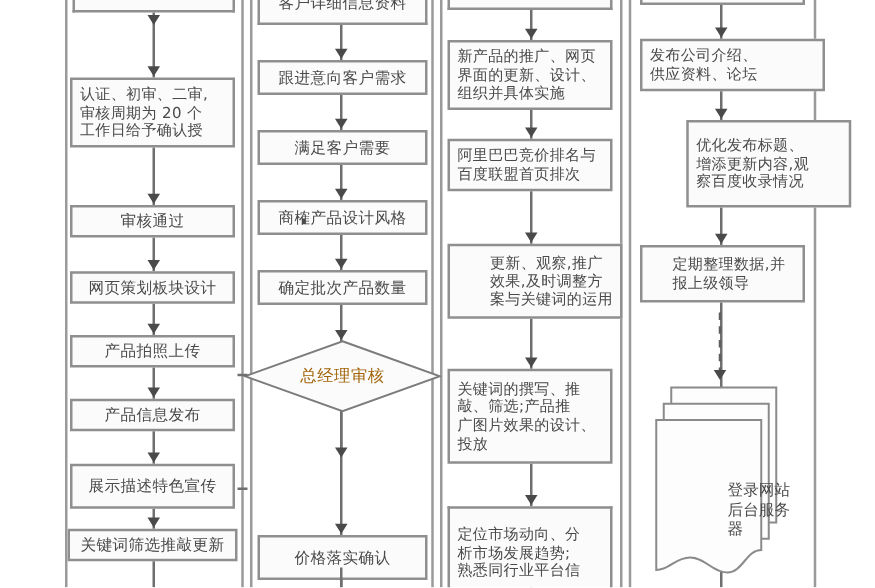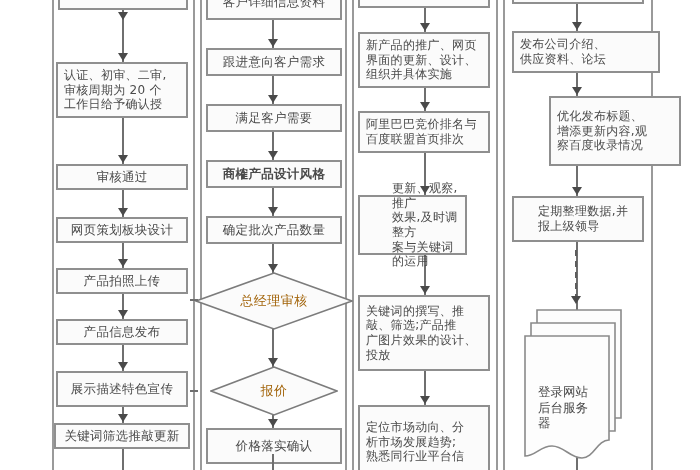--- a/index.html
+++ b/index.html
@@ -176,45 +176,39 @@
   <div class="node" style="left:206px; top:48px; width:136px; height:28px; font-size:12.5px;">
     <span class="txt">跟进意向客户需求</span>
   </div>
   <div class="arrow-down" style="left:268px; top:95px;"></div>
 
   <div class="node" style="left:206px; top:104px; width:136px; height:28px; font-size:12.5px;">
     <span class="txt">满足客户需要</span>
   </div>
   <div class="arrow-down" style="left:268px; top:151px;"></div>
 
-  <div class="node" style="left:206px; top:160px; width:136px; height:28px; font-size:12.5px;font-weight:bold;">
+  <div class="node" style="left:206px; top:160px; width:136px; height:28px; font-size:12.5px;">
     <span class="txt">商榷产品设计风格</span>
   </div>
   <div class="arrow-down" style="left:268px; top:207px;"></div>
 
   <div class="node" style="left:206px; top:216px; width:136px; height:28px; font-size:12.5px;">
     <span class="txt">确定批次产品数量</span>
   </div>
   <div class="arrow-down" style="left:268px; top:264px;"></div>
 
   <div class="diamond" style="left:195px; top:272px; width:158px; height:58px;">
     <svg class="shape" viewBox="0 0 158 58" preserveAspectRatio="none">
       <polygon points="79,1 157,29 79,57 1,29" fill="#fbfbfb" stroke="#7c7c7c" stroke-width="1.6"></polygon>
     </svg>
     <span class="lbl" style="font-size:13px;">总经理审核</span>
   </div>
   <div class="vline" style="left:272px; top:330px; height:32px;"></div>
   <div class="arrow-down" style="left:268px; top:358px;"></div>
 
-  <div class="diamond" style="left:210px; top:366px; width:128px; height:50px;">
-    <svg class="shape" viewBox="0 0 128 50" preserveAspectRatio="none">
-      <polygon points="64,1 127,25 64,49 1,25" fill="#fbfbfb" stroke="#7c7c7c" stroke-width="1.6"></polygon>
-    </svg>
-    <span class="lbl" style="font-size:13px;">报价</span>
-  </div>
   <div class="arrow-down" style="left:268px; top:419px;"></div>
 
   <div class="node" style="left:206px; top:428px; width:136px; height:36px; font-size:12.5px;">
     <span class="txt">价格落实确认</span>
   </div>
   <div class="vline" style="left:272px; top:454px; height:16px;"></div>
 
   <div class="hline" style="left:190px; top:299px; width:8px;"></div>
   <div class="hline" style="left:190px; top:390px; width:8px;"></div>
 
@@ -231,21 +225,21 @@
 组织并具体实施</span>
   </div>
   <div class="arrow-down" style="left:420px; top:102px;"></div>
 
   <div class="node left" style="left:358px; top:111px; width:132px; height:42px; font-size:12px; white-space:pre-line;">
     <span class="txt">阿里巴巴竞价排名与
 百度联盟首页排次</span>
   </div>
   <div class="arrow-down" style="left:420px; top:186px;"></div>
 
-  <div class="node left" style="left:358px; top:195px; width:109px; height:60px; font-size:12px; white-space:pre-line;padding-left:32px;">
+  <div class="node left" style="left:358px; top:195px; width:140px; height:60px; font-size:12px; white-space:pre-line;padding-left:32px;">
     <span class="txt">更新、观察,推广
 效果,及时调整方
 案与关键词的运用</span>
   </div>
   <div class="arrow-down" style="left:420px; top:286px;"></div>
 
   <div class="node left" style="left:358px; top:295px; width:132px; height:76px; font-size:12px; white-space:pre-line;">
     <span class="txt">关键词的撰写、推
 敲、筛选;产品推
 广图片效果的设计、
@@ -292,18 +286,18 @@
 
       <path d="M13 4 H97 V112 H13 Z" fill="#fdfdfd" stroke="#8a8a8a" stroke-width="1.6"></path>
 
       <path d="M7 17 H91 V125 H7 Z" fill="#fdfdfd" stroke="#8a8a8a" stroke-width="1.6"></path>
 
       <path d="M1 30 H85 V134
                C73 134 70 152 58 152
                C46 152 40 140 28 140
                C16 140 12 150 1 150 Z" fill="#fdfdfd" stroke="#8a8a8a" stroke-width="1.6"></path>
     </svg>
-    <div class="doclabel" style="font-size:12.5px; white-space:pre-line;">登录网站
+    <div class="doclabel" style="font-size:12.5px; white-space:pre-line;margin-left:44px;">登录网站
 后台服务
 器</div>
   </div>
 
 </div>
 
 </body></html>

